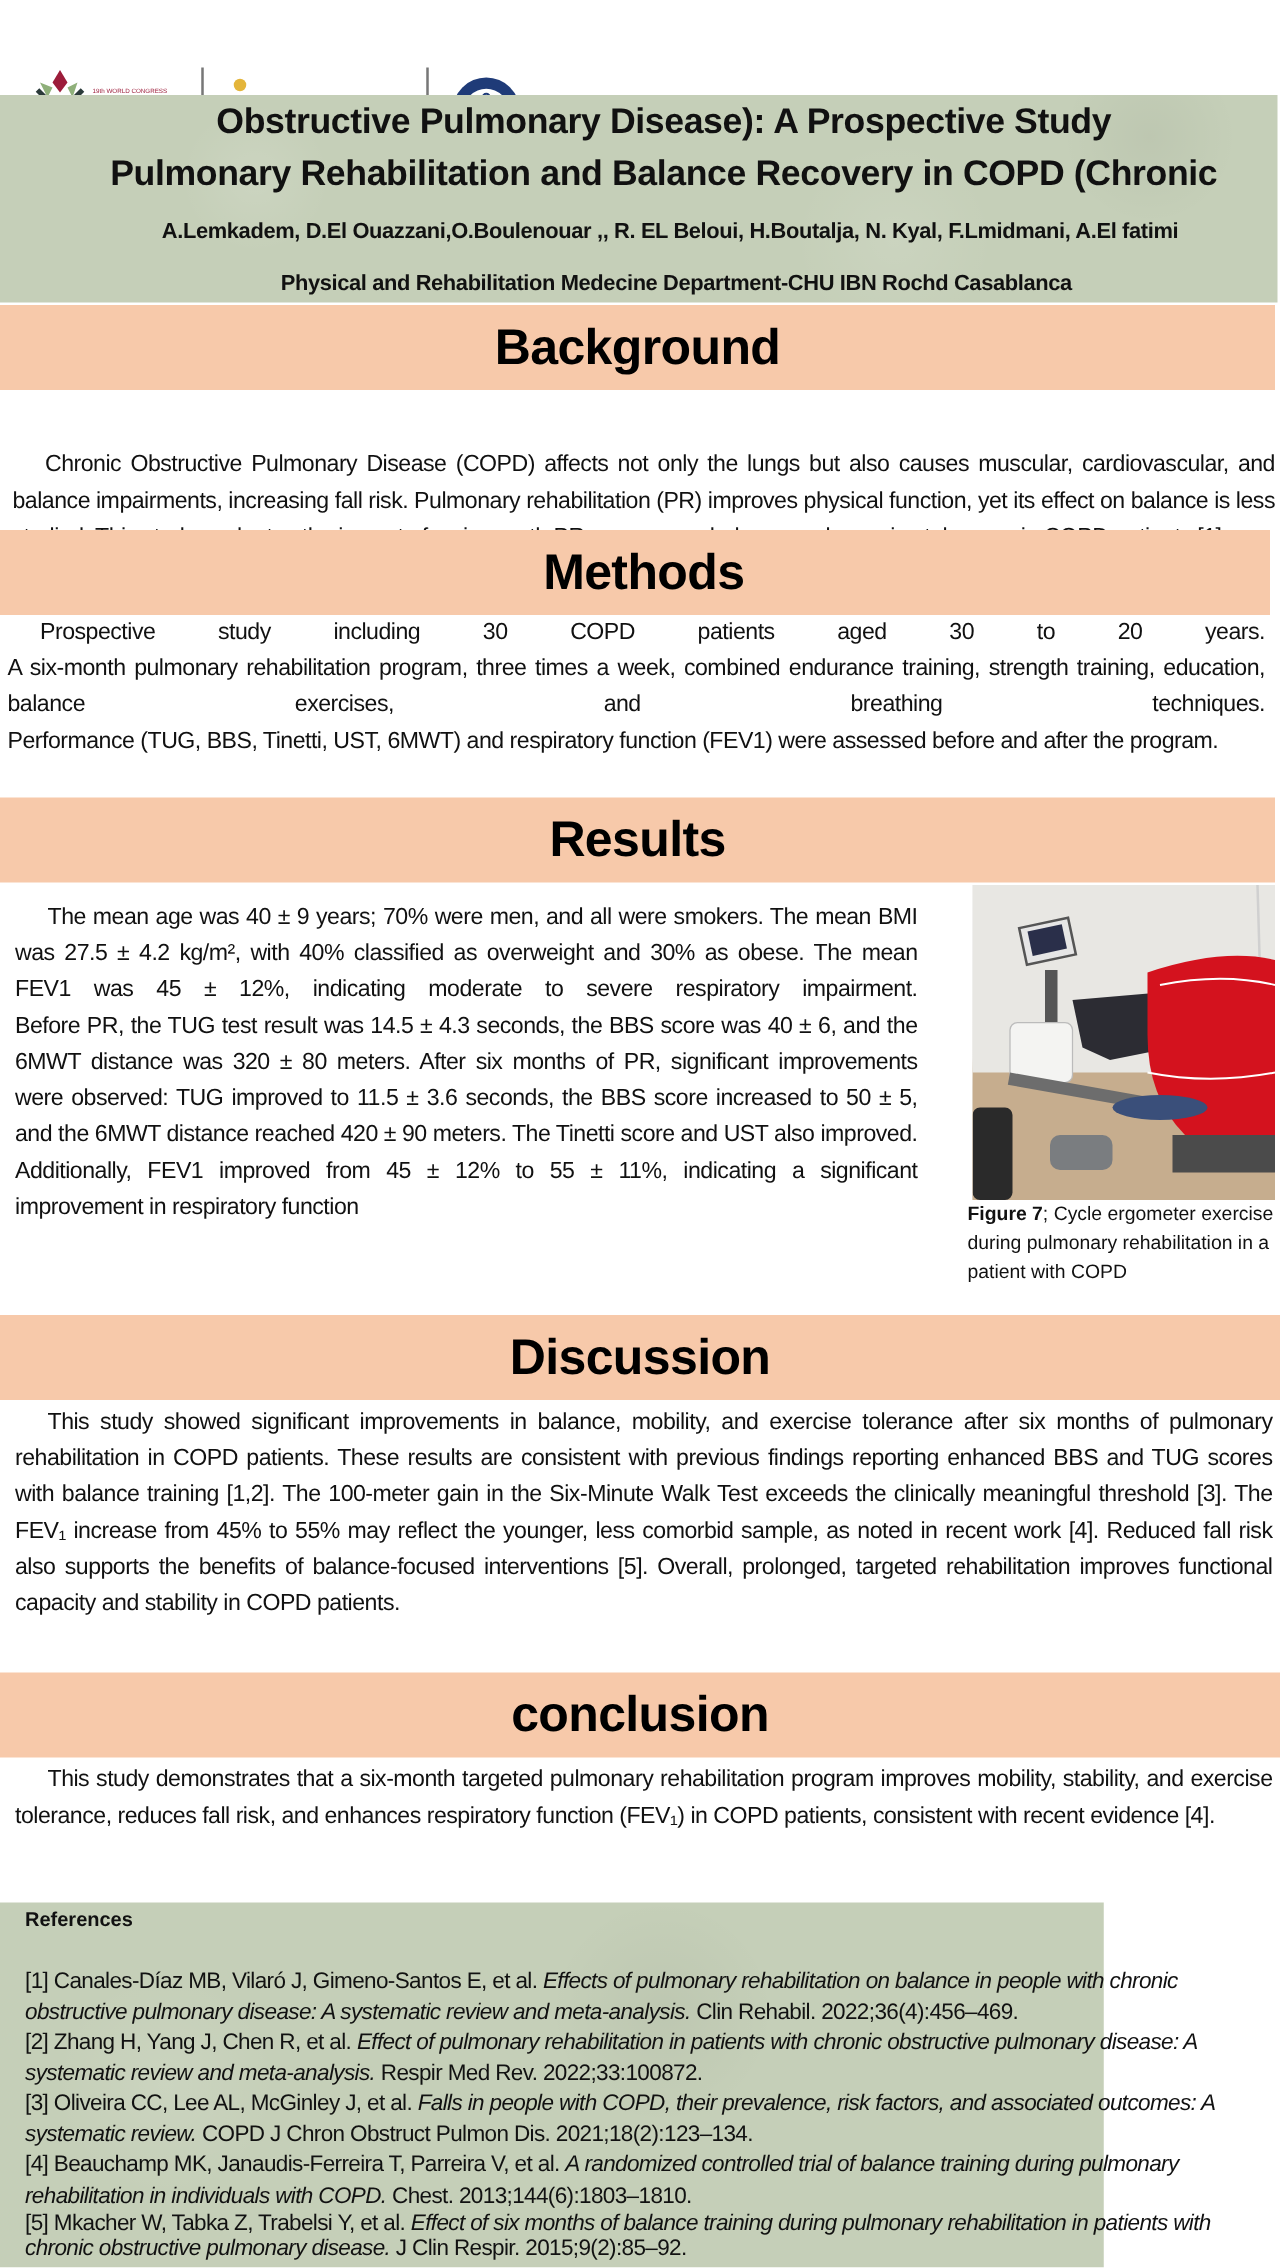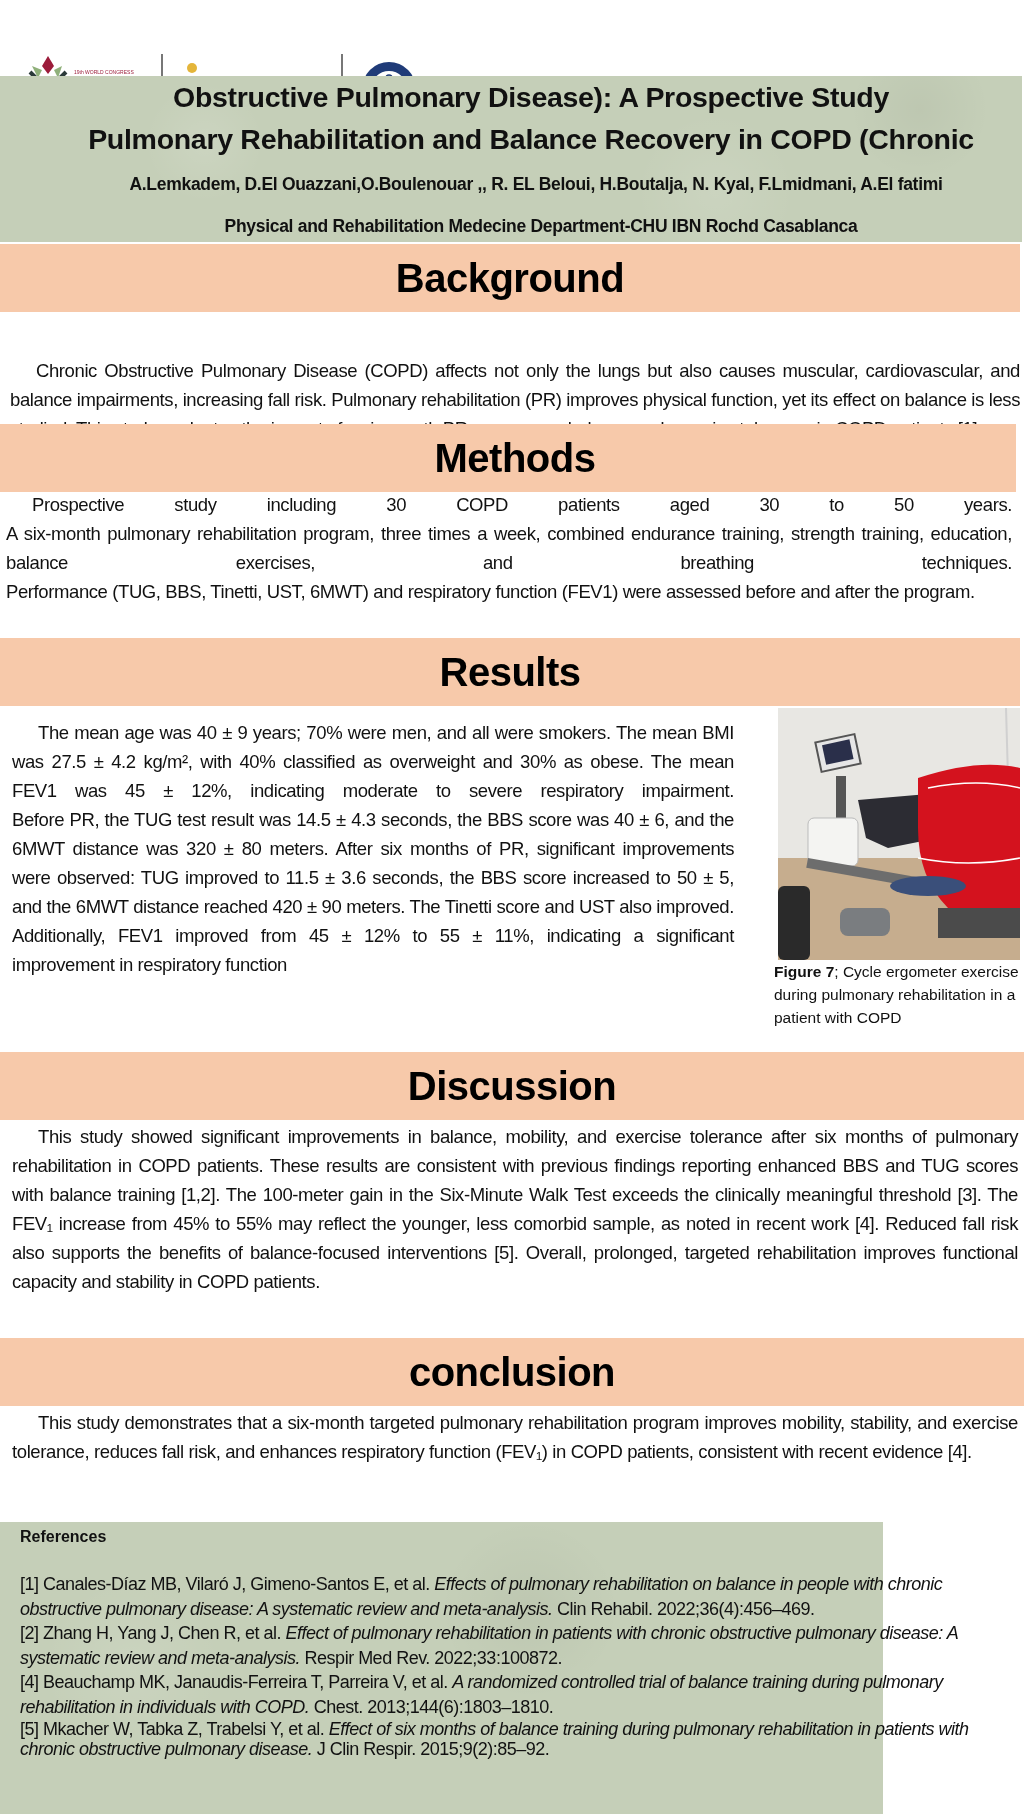--- a/index.html
+++ b/index.html
@@ -113,21 +113,21 @@
   <div class="sec-title">Background</div>
 </div>
 <div class="para" style="left:10px; top:308px; width:1010px;margin-top:48px;">
   <span class="indent"></span><span>Chronic Obstructive Pulmonary Disease (COPD) affects not only the lungs but also causes muscular, cardiovascular, and balance impairments, increasing fall risk. Pulmonary rehabilitation (PR) improves physical function, yet its effect on balance is less studied. This study evaluates the impact of a six-month PR program on balance and exercise tolerance in COPD patients [1].</span>
 </div>
 
 <div class="sec-bar" style="left:0; top:424px; width:1016px;">
   <div class="sec-title" style="padding-left:14px;">Methods</div>
 </div>
 <div class="para" style="left:6px; top:490px; width:1006px;">
-  <div style="text-align:justify; text-align-last:justify;"><span class="indent"></span><span>Prospective study including 30 COPD patients aged 30 to 50 years.</span></div>
+  <div style="text-align:justify; text-align-last:justify;"><span class="indent"></span><span>Prospective study including 30 COPD patients aged 30 to 20 years.</span></div>
   <div style="text-align:justify; text-align-last:justify;">A six-month pulmonary rehabilitation program, three times  a week, combined endurance training, strength training, education, balance exercises, and breathing techniques.</div>
   <div>Performance (TUG, BBS, Tinetti, UST, 6MWT) and respiratory function (FEV1) were assessed before and after the program.</div>
 </div>
 
 <div class="sec-bar" style="left:0; top:638px; width:1020px;">
   <div class="sec-title">Results</div>
 </div>
 <div class="para" style="left:12px; top:718px; width:722px;">
   <div style="text-align:justify; text-align-last:justify;"><span class="indent"></span><span>The mean age was 40 ± 9 years; 70% were men, and all were smokers. The mean BMI was 27.5 ± 4.2 kg/m², with 40% classified as overweight and 30% as obese. The mean FEV1 was 45 ± 12%, indicating moderate to severe respiratory impairment.</span></div>
   <div>Before PR, the TUG test result was 14.5 ± 4.3 seconds, the BBS score was 40 ± 6, and the 6MWT distance was 320 ± 80 meters. After six months of PR, significant improvements were observed: TUG improved to 11.5 ± 3.6 seconds, the BBS score increased to 50 ± 5, and the 6MWT distance reached 420 ± 90 meters. The Tinetti score and UST also improved. Additionally, FEV1 improved from 45 ± 12% to 55 ± 11%, indicating a significant improvement in respiratory function</div>
@@ -174,19 +174,22 @@
 <div class="refs">
   <div class="refs-title">References</div>
   <div class="ref-list">
     <div class="ref-item">
       <span>[1] Canales-Díaz MB, Vilaró J, Gimeno-Santos E, et al. </span><i>Effects of pulmonary rehabilitation on balance in people with chronic obstructive pulmonary disease: A systematic review and meta-analysis.</i><span> Clin Rehabil. 2022;36(4):456–469.</span>
     </div>
     <div class="ref-item">
       <span>[2] Zhang H, Yang J, Chen R, et al. </span><i>Effect of pulmonary rehabilitation in patients with chronic obstructive pulmonary disease: A systematic review and meta-analysis.</i><span> Respir Med Rev. 2022;33:100872.</span>
     </div>
     <div class="ref-item">
+      <span>[3] Oliveira CC, Lee AL, McGinley J, et al. </span><i>Falls in people with COPD, their prevalence, risk factors, and associated outcomes: A systematic review.</i><span> COPD J Chron Obstruct Pulmon Dis. 2021;18(2):123–134.</span>
+    </div>
+    <div class="ref-item">
       <span>[4]  Beauchamp MK, Janaudis-Ferreira T, Parreira V, et al. </span><i>A randomized controlled trial of balance training during pulmonary rehabilitation in individuals with COPD.</i><span> Chest. 2013;144(6):1803–1810.</span>
     </div>
     <div class="ref-item" style="line-height:20px;">
       <span>[5] Mkacher W, Tabka Z, Trabelsi Y, et al. </span><i>Effect of six months of balance training during pulmonary rehabilitation in patients with chronic obstructive pulmonary disease.</i><span> J Clin Respir. 2015;9(2):85–92.</span>
     </div>
   </div>
 </div>
 
 </body></html>

